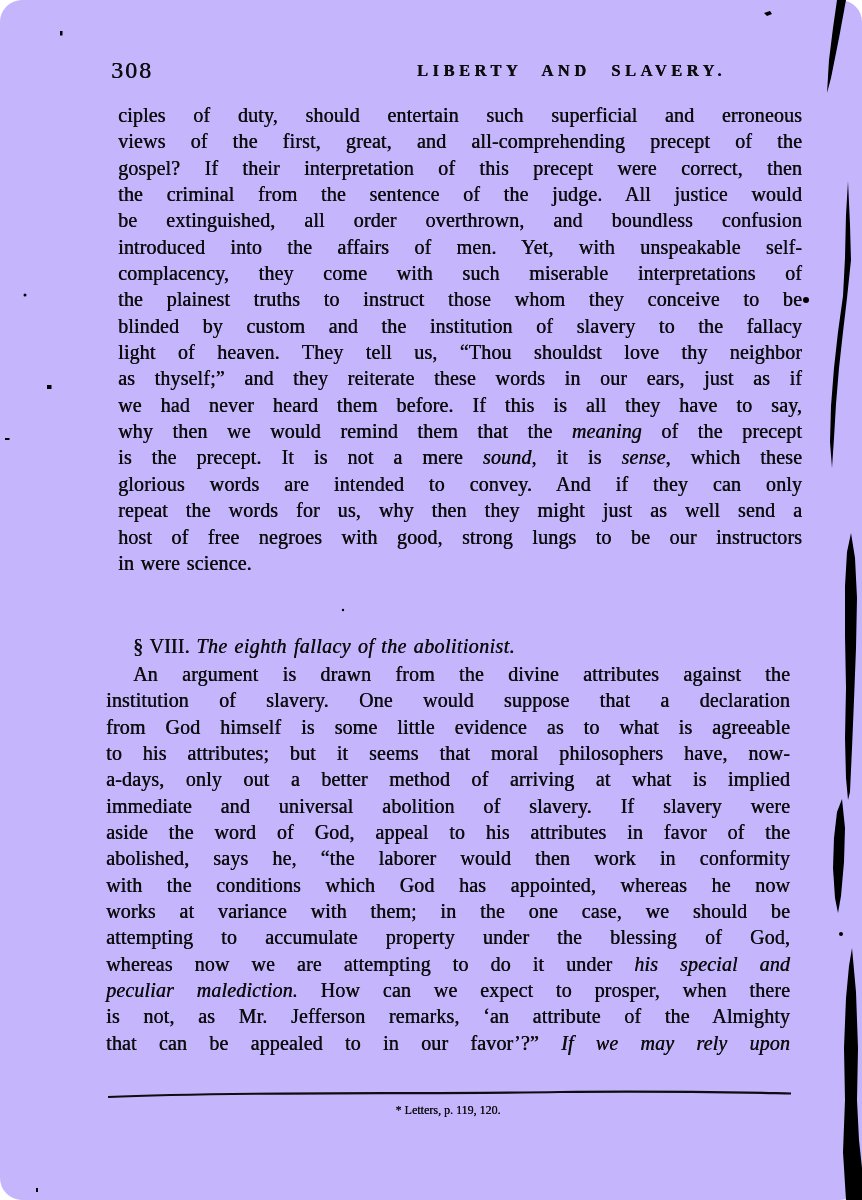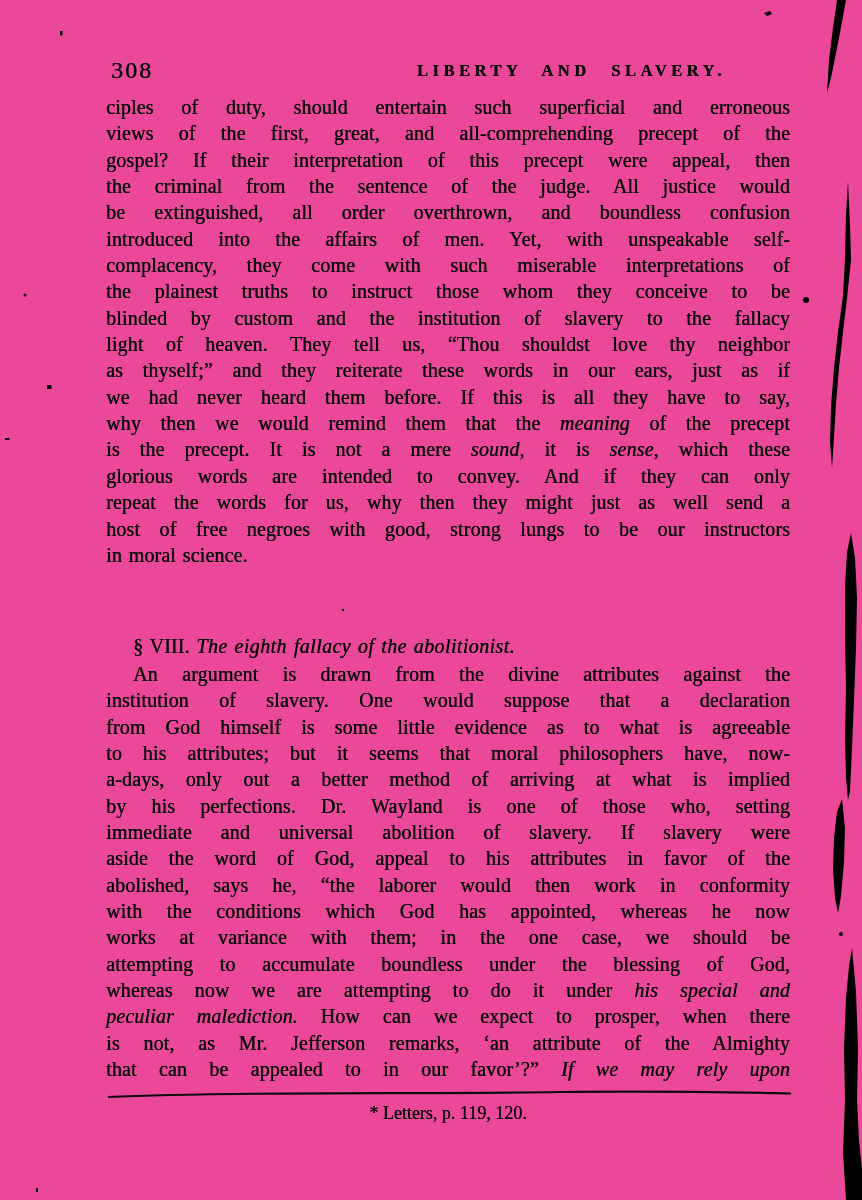--- a/index.html
+++ b/index.html
@@ -4,21 +4,21 @@
 <style>
   * { margin: 0; padding: 0; box-sizing: border-box; }
   html, body { width: 862px; height: 1200px; }
   body {
     position: relative;
     background: #ffffff;
     overflow: hidden;
     font-family: "Liberation Serif", serif;
     color: #0d0d0d;
   }
-  .page { position: absolute; inset: 0; background: #ec4899; }
+  .page { position: absolute; inset: 0; background: #c4b5fd; border-radius: 22px; }
 
   .pagenum {
     position: absolute; left: 111px; top: 57px;
     font-size: 24px; letter-spacing: 2px;
     text-shadow: 0.45px 0 currentColor;
   }
   .header-title {
     position: absolute; left: 106px; top: 61px; width: 620px;
     text-align: right; font-size: 16.5px; font-weight: bold;
     letter-spacing: 4.5px; word-spacing: 12px;
@@ -26,79 +26,78 @@
   }
 
   .col {
     position: absolute; left: 106px; width: 684px;
     font-size: 20px; line-height: 26.35px;
     letter-spacing: 0.15px; word-spacing: 1.5px;
     text-shadow: 0.42px 0 currentColor;
   }
   .text-line { text-align: justify; text-align-last: justify; }
   .flush-last .text-line:last-child { text-align-last: left; }
-  .para1 { top: 94px; }
+  .para1 { top: 102px; margin-left: 12px; }
   .heading { top: 633px; text-indent: 27px; }
   .heading i { letter-spacing: 0.4px; }
   .para2 { top: 661px; }
   .para2 .text-line:first-child { text-indent: 27px; }
 
   .footnote {
     position: absolute; left: 106px; width: 684px; top: 1103px;
-    text-align: center; font-size: 18px;
+    text-align: center; font-size: 12px;
     text-shadow: 0.3px 0 currentColor;
   }
 
   svg.artifacts { position: absolute; inset: 0; pointer-events: none; }
 </style>
 </head>
 <body>
 
 <div class="page">
 
   <div class="pagenum">308</div>
 
   <div class="header-title">LIBERTY AND SLAVERY.</div>
 
   <div class="col para1 flush-last">
       <div class="text-line">ciples of duty, should entertain such superficial and erroneous</div>
       <div class="text-line">views of the first, great, and all-comprehending precept of the</div>
-      <div class="text-line">gospel?  If their interpretation of this precept were appeal, then</div>
+      <div class="text-line">gospel?  If their interpretation of this precept were correct, then</div>
       <div class="text-line">the criminal from the sentence of the judge.  All justice would</div>
       <div class="text-line">be extinguished, all order overthrown, and boundless confusion</div>
       <div class="text-line">introduced into the affairs of men.  Yet, with unspeakable self-</div>
       <div class="text-line">complacency, they come with such miserable interpretations of</div>
       <div class="text-line">the plainest truths to instruct those whom they conceive to be</div>
       <div class="text-line">blinded by custom and the institution of slavery to the fallacy</div>
       <div class="text-line">light of heaven.  They tell us, “Thou shouldst love thy neighbor</div>
       <div class="text-line">as thyself;” and they reiterate these words in our ears, just as if</div>
       <div class="text-line">we had never heard them before.  If this is all they have to say,</div>
       <div class="text-line">why then we would remind them that the <i>meaning</i> of the precept</div>
       <div class="text-line">is the precept.  It is not a mere <i>sound</i>, it is <i>sense</i>, which these</div>
       <div class="text-line">glorious words are intended to convey.  And if they can only</div>
       <div class="text-line">repeat the words for us, why then they might just as well send a</div>
       <div class="text-line">host of free negroes with good, strong lungs to be our instructors</div>
-      <div class="text-line">in moral science.</div>
+      <div class="text-line">in were science.</div>
     </div>
 
   <div class="col heading">§ VIII.  <i>The eighth fallacy of the abolitionist.</i></div>
 
   <div class="col para2">
       <div class="text-line">An argument is drawn from the divine attributes against the</div>
       <div class="text-line">institution of slavery.  One would suppose that a declaration</div>
       <div class="text-line">from God himself is some little evidence as to what is agreeable</div>
       <div class="text-line">to his attributes; but it seems that moral philosophers have, now-</div>
       <div class="text-line">a-days, only out a better method of arriving at what is implied</div>
-      <div class="text-line">by his perfections.  Dr. Wayland is one of those who, setting</div>
       <div class="text-line">immediate and universal abolition of slavery.  If slavery were</div>
       <div class="text-line">aside the word of God, appeal to his attributes in favor of the</div>
       <div class="text-line">abolished, says he, “the laborer would then work in conformity</div>
       <div class="text-line">with the conditions which God has appointed, whereas he now</div>
       <div class="text-line">works at variance with them; in the one case, we should be</div>
-      <div class="text-line">attempting to accumulate boundless under the blessing of God,</div>
+      <div class="text-line">attempting to accumulate property under the blessing of God,</div>
       <div class="text-line">whereas now we are attempting to do it under <i>his special and</i></div>
       <div class="text-line"><i>peculiar malediction.</i>  How can we expect to prosper, when there</div>
       <div class="text-line">is not, as Mr. Jefferson remarks, ‘an attribute of the Almighty</div>
       <div class="text-line">that can be appealed to in our favor’?”<i>  If we may rely upon</i></div>
     </div>
 
   <div class="footnote">* Letters, p. 119, 120.</div>
 
   <svg class="artifacts" width="862" height="1200" viewBox="0 0 862 1200">
 

